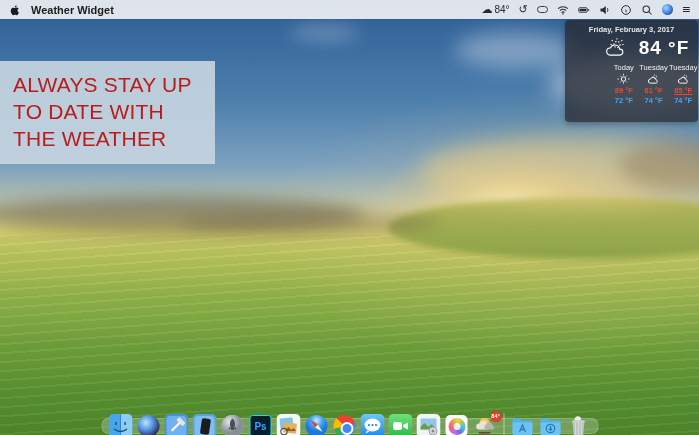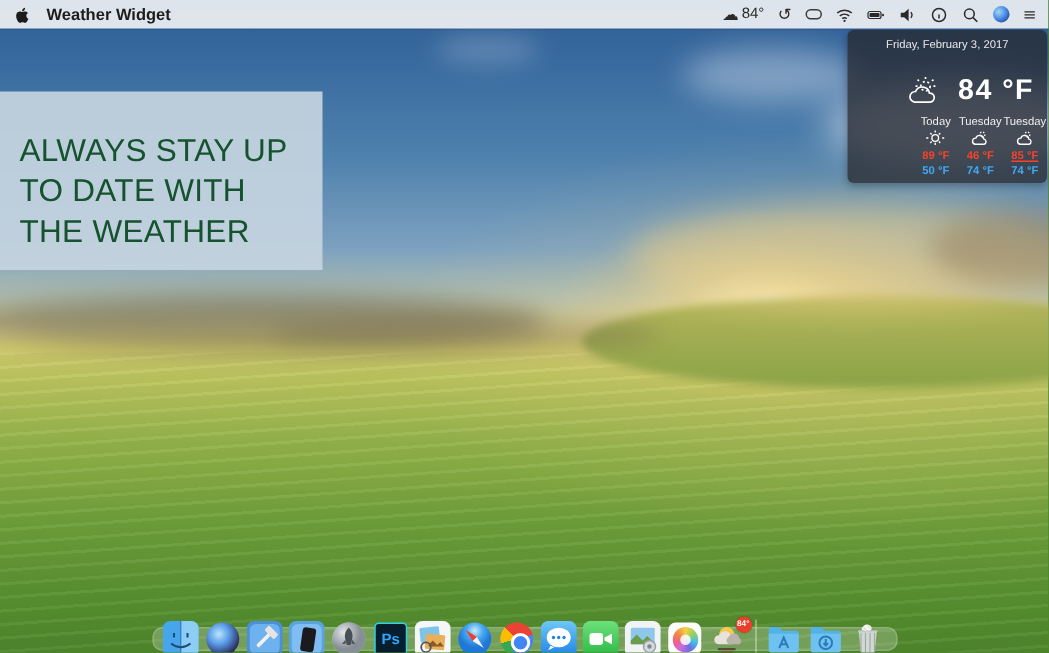--- a/index.html
+++ b/index.html
@@ -39,30 +39,30 @@
   .menubar .right { margin-left:auto; display:flex; align-items:center; gap:9px; padding-right:8px; color:#2a2a2a; }
   .mitem { display:flex; align-items:center; gap:2px; font-size:10px; line-height:19px; }
   .mitem svg { width:12px; height:12px; display:block; }
   .glyph { font-size:11px; font-family:"DejaVu Sans",sans-serif; }
   .oval { width:11px; height:7px; border:1px solid #3a3a3a; border-radius:4px; display:inline-block; }
   .siri-orb { width:11px; height:11px; border-radius:50%;
     background:radial-gradient(circle at 35% 35%, #9fd8f7, #3e7de0 55%, #17233f 100%); }
 
   
   .caption { position:absolute; left:0; top:61px; width:215px; min-height:84px; z-index:5;
-    background:rgba(198,212,223,0.92); color:#14532d; padding:26px 12px 12px 13px;
+    background:rgba(198,212,223,0.92); color:#b91c1c; padding:10px 12px 12px 13px;
     font-size:21px; line-height:27px; letter-spacing:0.2px; }
 
   
   .widget { position:absolute; left:565px; top:20px; width:133px; height:102px; z-index:6;
     background:rgba(38,38,43,0.74); border-radius:4px; color:#fff; text-align:center;
     box-shadow:0 2px 6px rgba(0,0,0,0.3); padding-top:4px; }
   .widget .city { font-size:11px; font-weight:bold; }
-  .widget .date { font-size:7.5px; color:#e8e8e8; margin-top:1px; }
-  .current { display:flex; align-items:center; justify-content:center; gap:7px; margin-top:16px;padding-left:28px; }
+  .widget .date { font-size:7.5px; color:#e8e8e8; margin-top:1px;font-weight:bold; }
+  .current { display:flex; align-items:center; justify-content:center; gap:7px; margin-top:3px;padding-left:28px; }
   .current svg { width:30px; height:22px; }
   .current .temp { font-size:19px; font-weight:bold; letter-spacing:1px; }
   .forecast { display:flex; margin-top:4px;margin-left:44px; }
   .fcol { flex:1; display:flex; flex-direction:column; align-items:center; gap:1px; }
   .fcol .day { font-size:7.5px; color:#f0f0f0; }
   .fcol svg { width:15px; height:12px; }
   .fcol .hi { font-size:7.5px; font-weight:bold;text-align:center; }
   .fcol .lo { font-size:7.5px; font-weight:bold; }
 
   
@@ -176,29 +176,29 @@
     <span class="temp">84 °F</span>
   </div>
   <div class="forecast">
     <div class="fcol">
       <span class="day">Today</span>
       <svg viewBox="0 0 16 13" fill="none" stroke="#fff" stroke-width="1">
           <circle cx="8" cy="6.5" r="2.4"></circle>
           <path d="M8 1v1.5M8 10v1.5M3 6.5H1.5M14.5 6.5H13M4.4 2.9l1 1M11.6 2.9l-1 1M4.4 10.1l1-1M11.6 10.1l-1-1"></path>
         </svg>
       <span class="hi" style="color: rgb(245, 67, 44);">89 °F</span>
-      <span class="lo" style="color: rgb(63, 169, 245);">50 °F</span>
+      <span class="lo" style="color: rgb(63, 169, 245);">72 °F</span>
     </div>
     <div class="fcol">
       <span class="day">Tuesday</span>
       <svg viewBox="0 0 16 13" fill="none" stroke="#fff" stroke-width="1">
           <circle cx="9.5" cy="4" r="1.8" stroke-dasharray="1 1.2"></circle>
           <path d="M4.5 11a2.2 2.2 0 0 1 .3-4.4 3 3 0 0 1 5.8.7 1.9 1.9 0 0 1 .2 3.7z"></path>
         </svg>
-      <span class="hi" style="color: rgb(245, 67, 44);">46 °F</span>
+      <span class="hi" style="color: rgb(245, 67, 44);">61 °F</span>
       <span class="lo" style="color: rgb(63, 169, 245);">74 °F</span>
     </div>
     <div class="fcol">
       <span class="day">Tuesday</span>
       <svg viewBox="0 0 16 13" fill="none" stroke="#fff" stroke-width="1">
           <circle cx="9.5" cy="4" r="1.8" stroke-dasharray="1 1.2"></circle>
           <path d="M4.5 11a2.2 2.2 0 0 1 .3-4.4 3 3 0 0 1 5.8.7 1.9 1.9 0 0 1 .2 3.7z"></path>
         </svg>
       <span class="hi" style="color: rgb(245, 67, 44); text-decoration: underline;">85 °F</span>
       <span class="lo" style="color: rgb(63, 169, 245);">74 °F</span>

